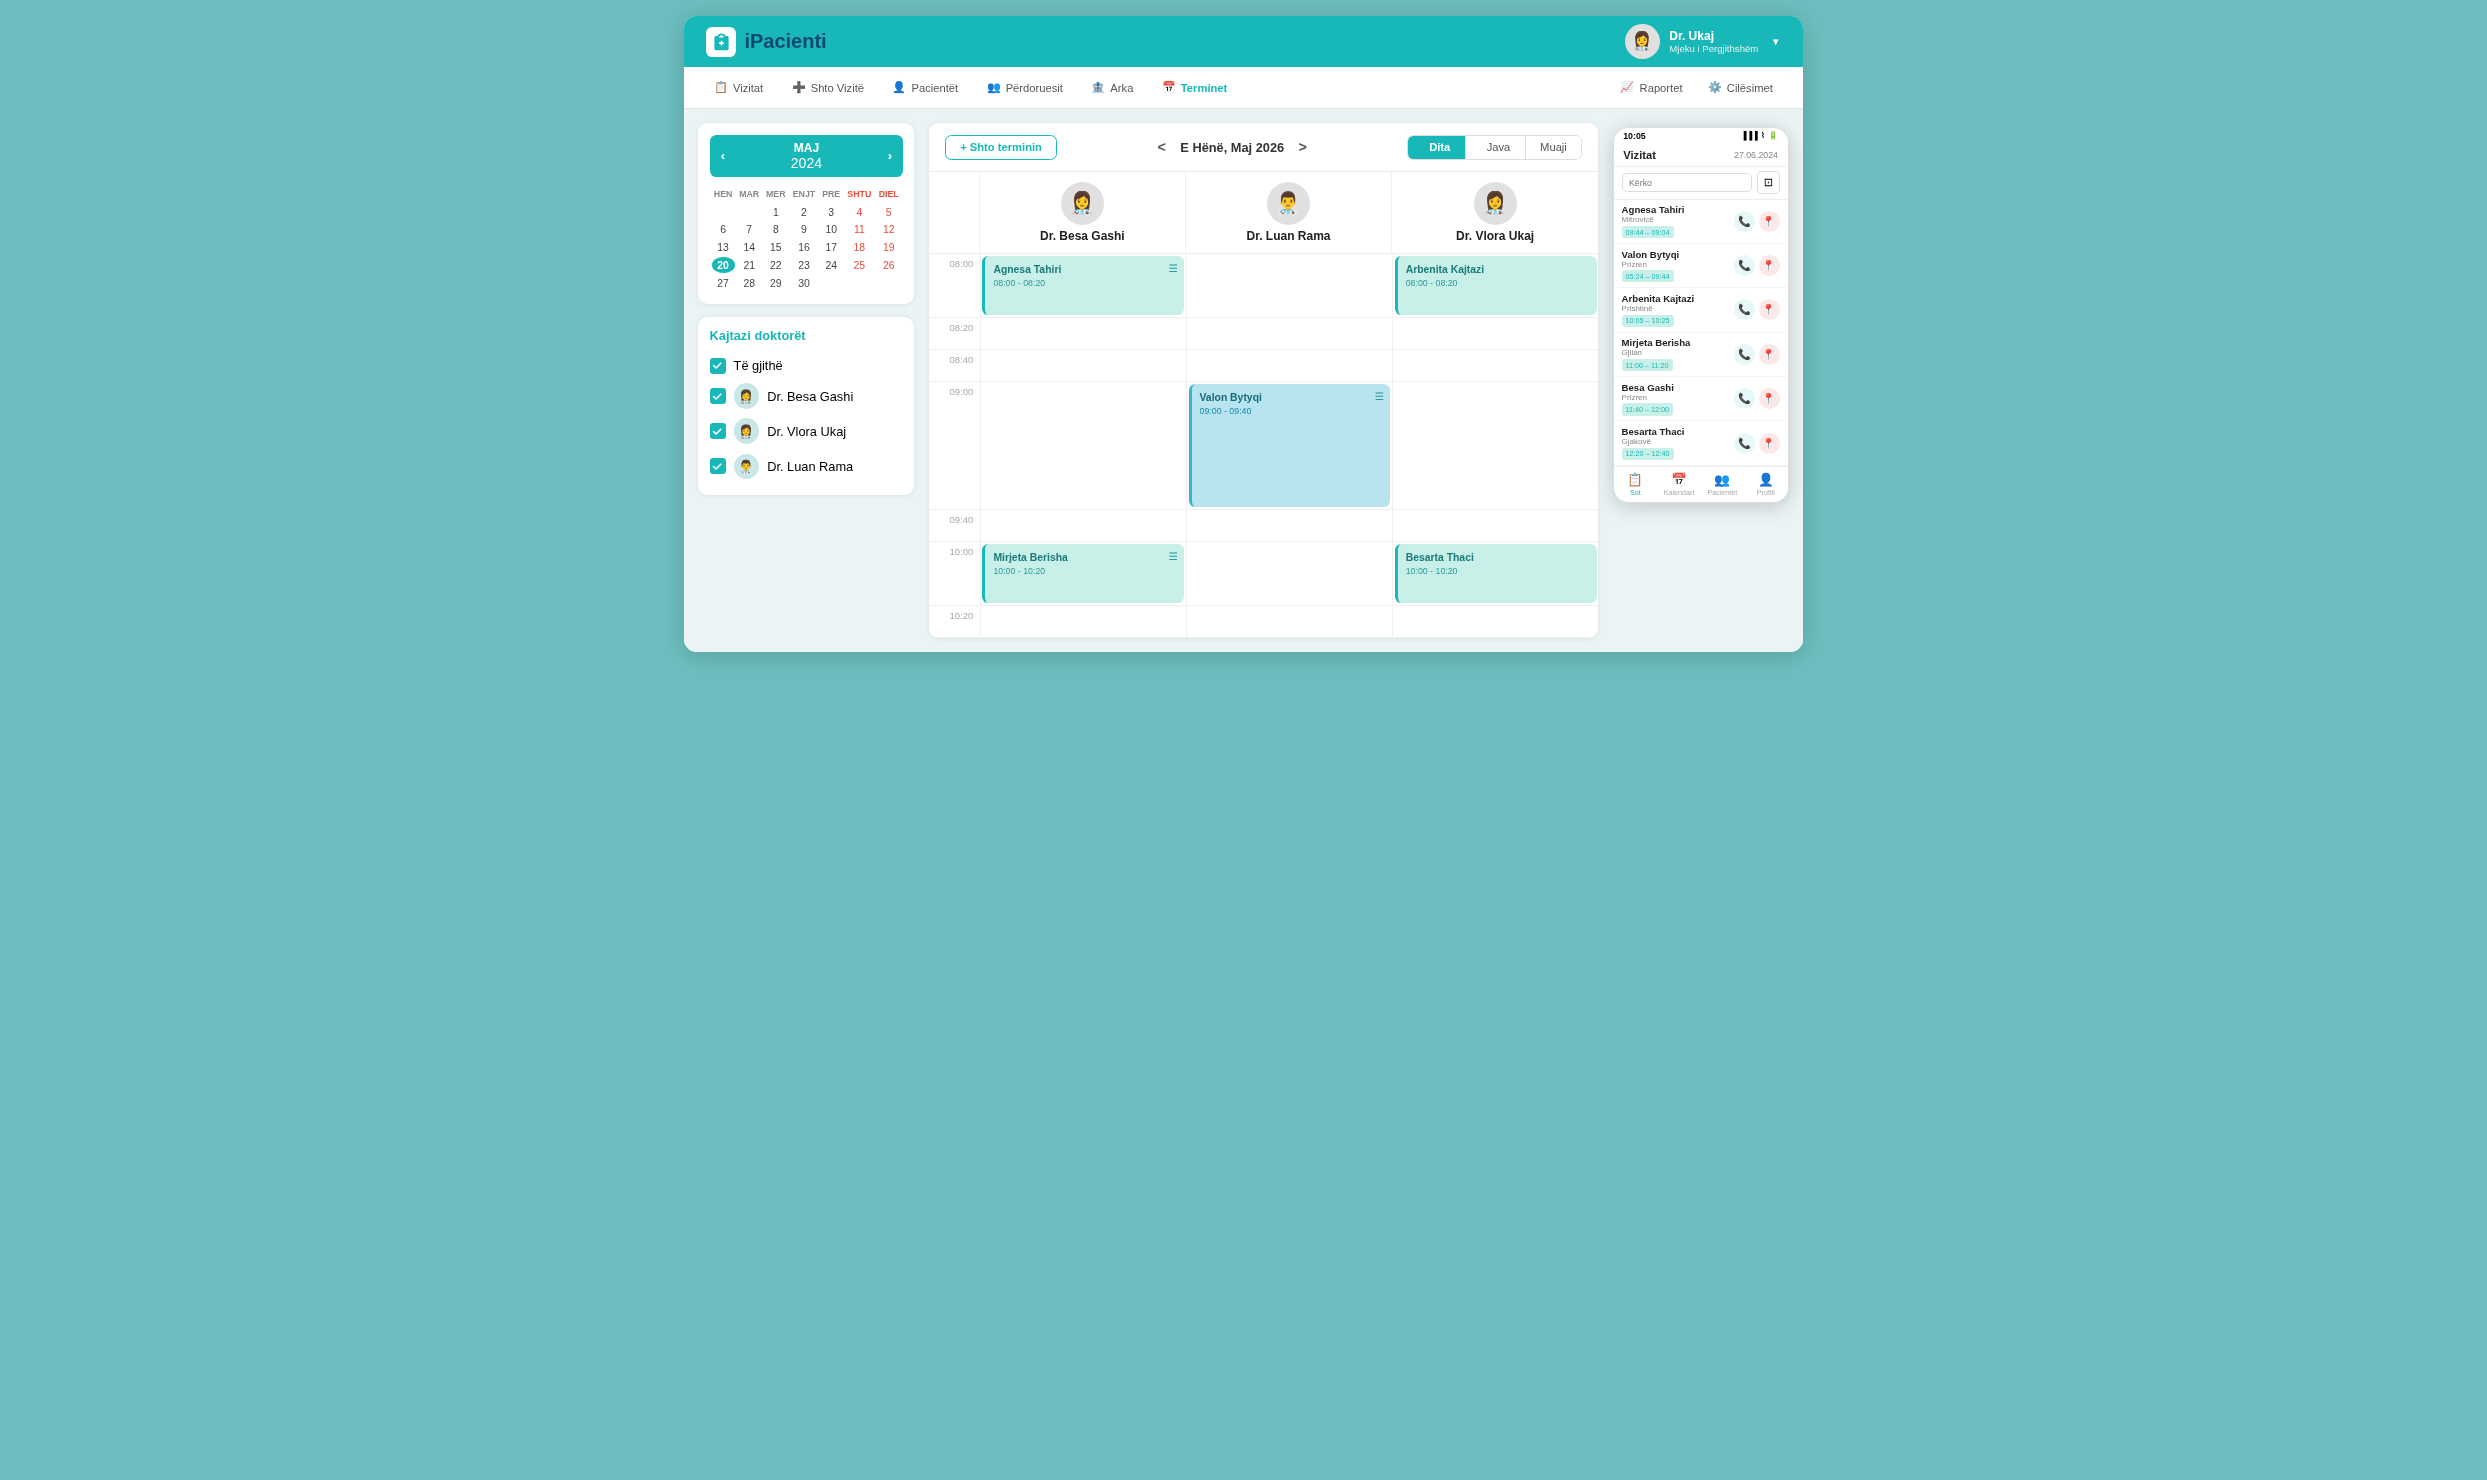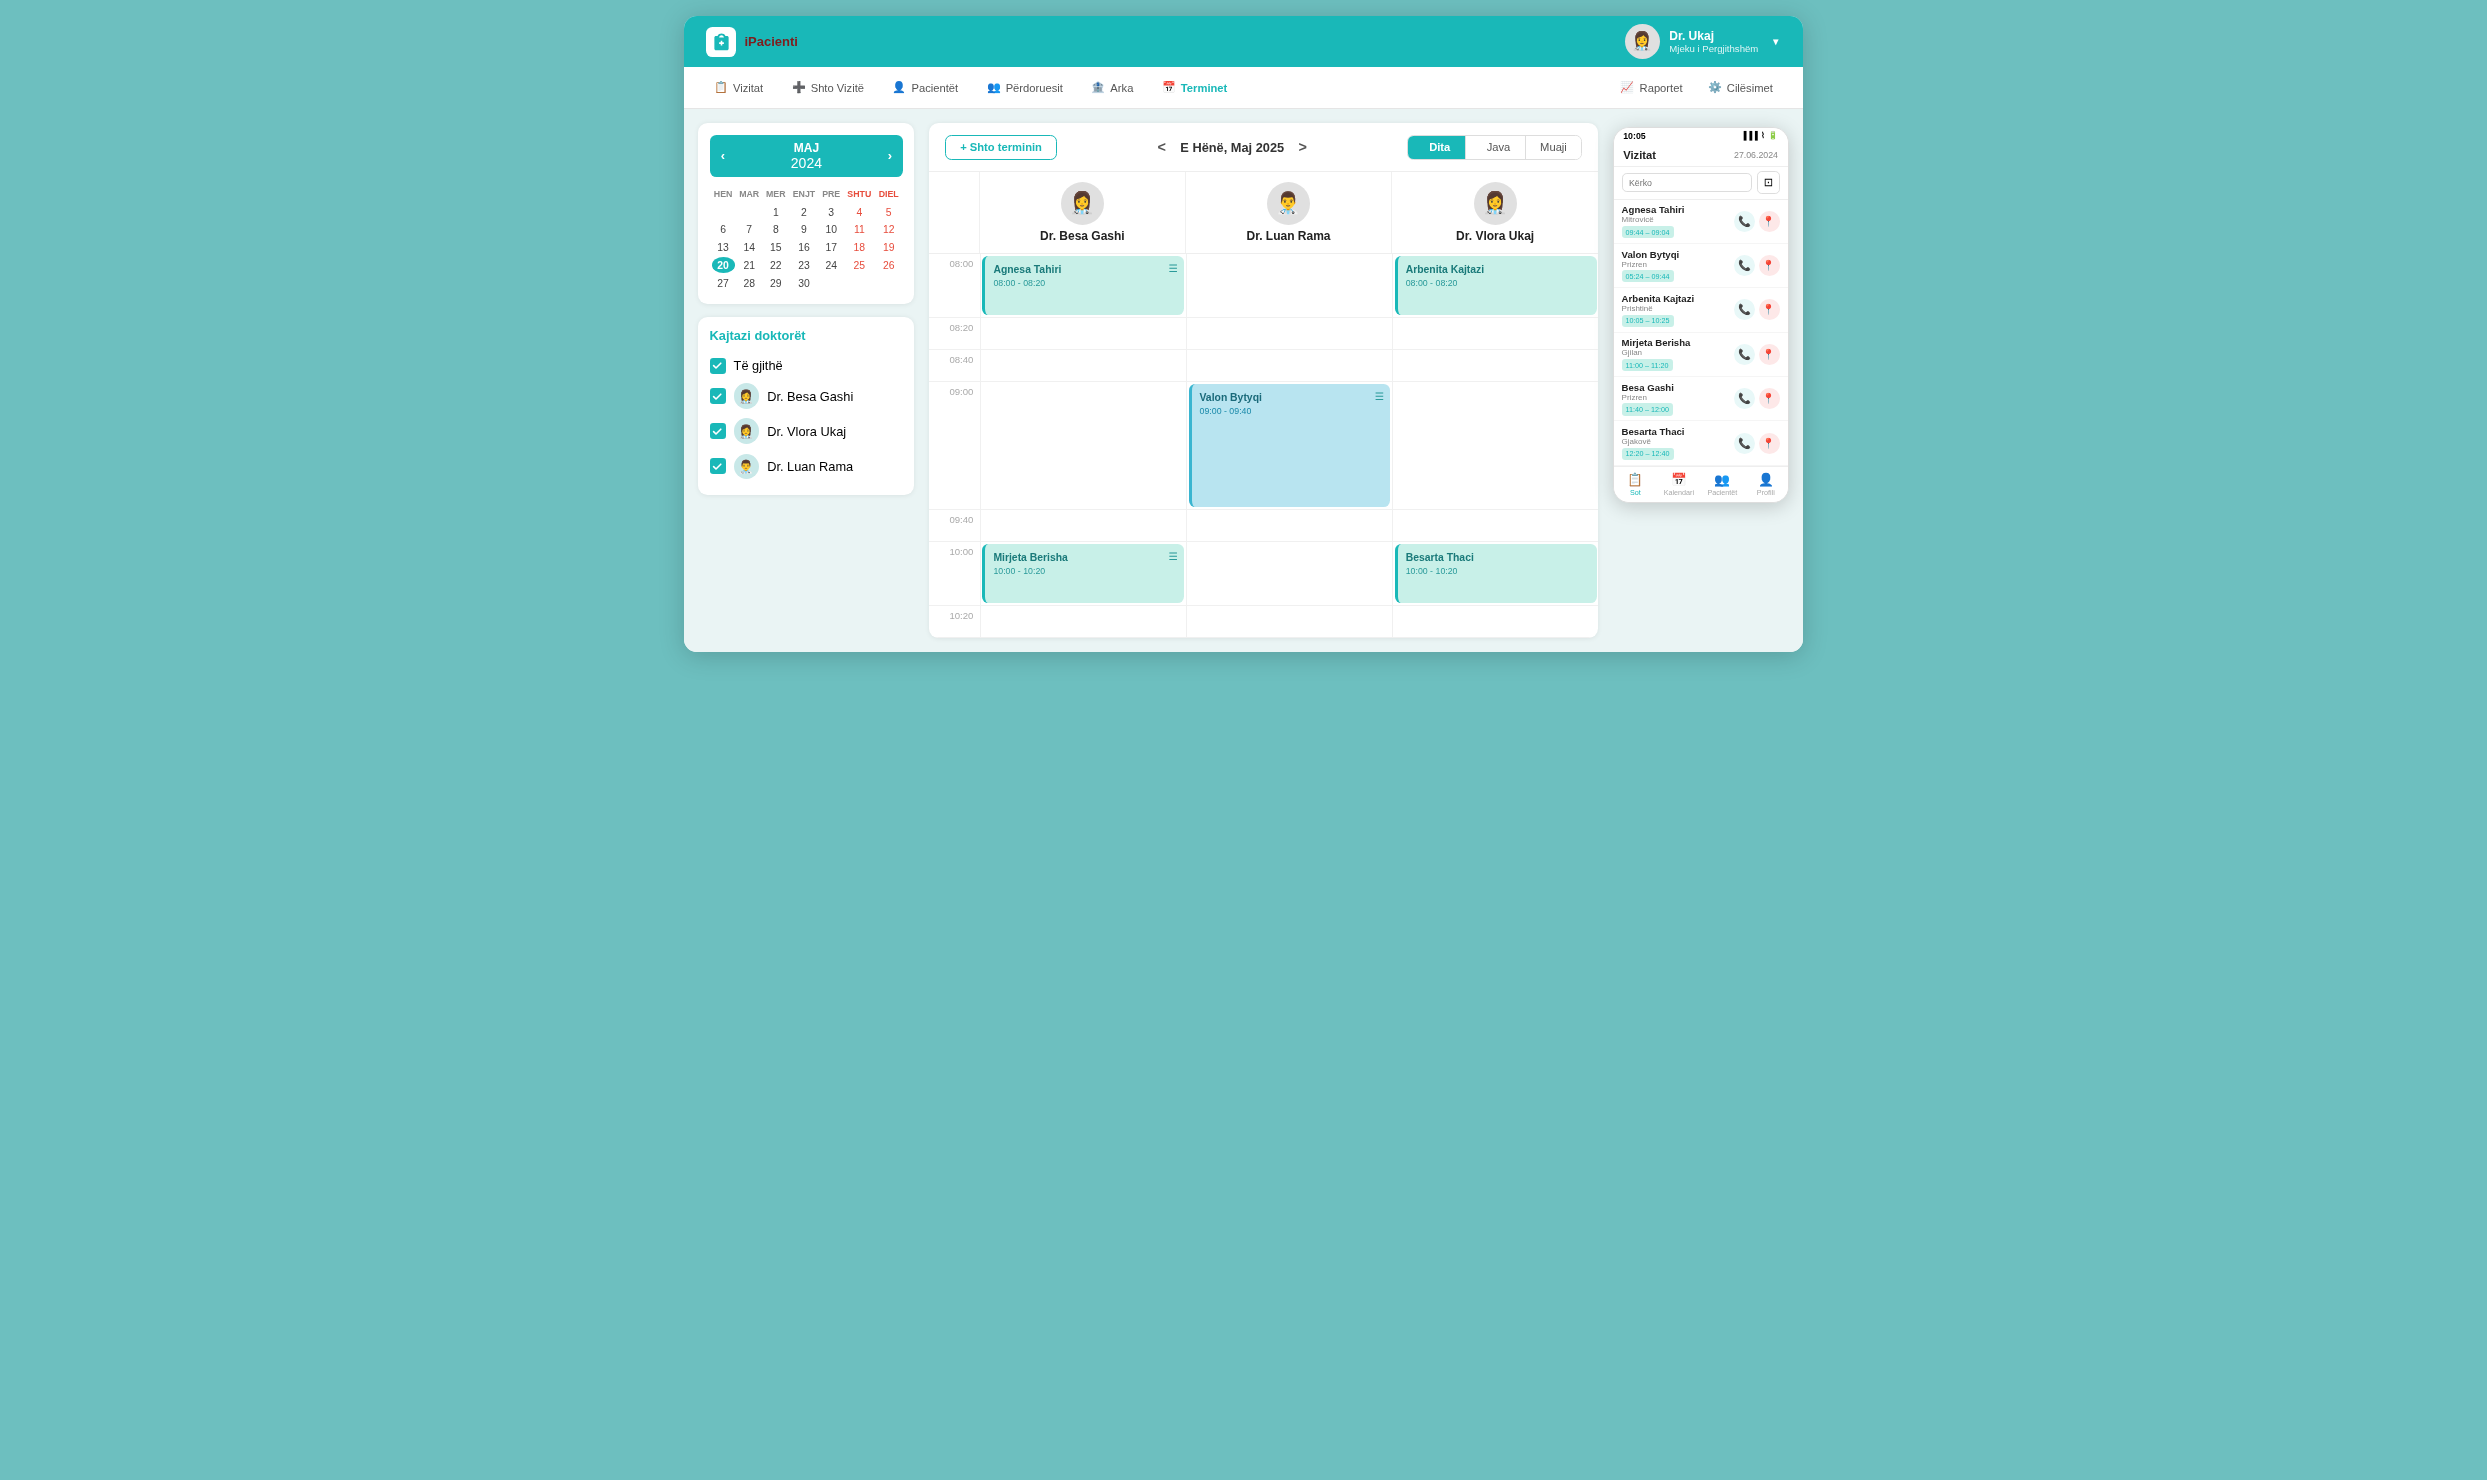--- a/index.html
+++ b/index.html
@@ -25,22 +25,22 @@
       display: flex;
       align-items: center;
       justify-content: space-between;
       padding: 0 22.4px;
       height: 51px;
     }
     .header-logo {
       display: flex;
       align-items: center;
       gap: 8px;
-      color: #7f1d1d;
-      font-size: 13px;
+      color: #0c4a6e;
+      font-size: 20px;
       font-weight: 700;
     }
     .logo-icon {
       width: 30px; height: 30px;
       background: white;
       border-radius: 6.4px;
       display: flex; align-items: center; justify-content: center;
     }
     .logo-icon svg { width: 19px; height: 19px; }
     .header-user {
@@ -595,21 +595,21 @@
         </div>
       </div>
     </div>
 
     <div class="calendar-area">
 
       <div class="cal-toolbar">
         <button class="add-btn">+ Shto terminin</button>
         <div class="nav-date">
           <span class="nav-arrow">&lt;</span>
-          <span>E Hënë, Maj 2025</span>
+          <span>E Hënë, Maj 2026</span>
           <span class="nav-arrow">&gt;</span>
         </div>
         <div class="view-buttons">
           <button class="view-btn active">Dita</button>
           <button class="view-btn">Java</button>
           <button class="view-btn">Muaji</button>
         </div>
       </div>
 
       <div class="doc-columns-header">

